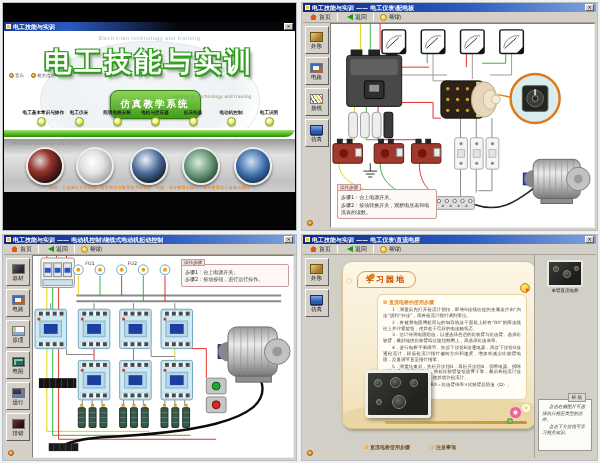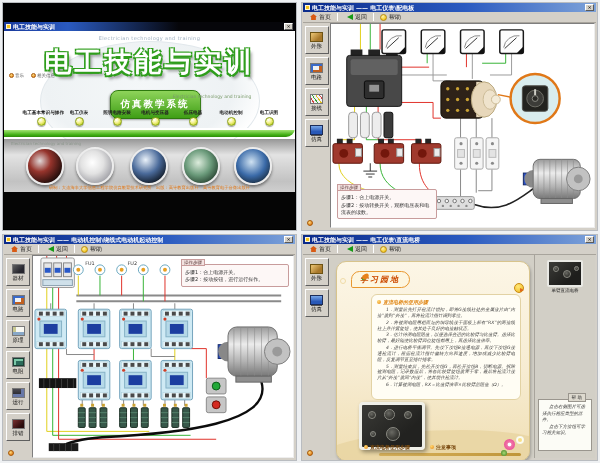--- a/index.html
+++ b/index.html
@@ -78,22 +78,22 @@
   .ph2 { background:radial-gradient(circle at 42% 40%,#ffffff 0%,#e2e2e2 40%,#8a8a92 90%); }
   .ph3 { background:radial-gradient(circle at 40% 32%,#eaf2fa 0%,#4a6a9a 45%,#0e1620 82%); }
   .ph4 { background:radial-gradient(circle at 42% 40%,#dcecdc 0%,#6a9a7a 45%,#1e3626 85%); }
   .ph5 { background:radial-gradient(circle at 45% 38%,#cfe2f2 0%,#3a6aa8 50%,#162636 85%); }
   .credit { position:absolute; bottom:2px; width:100%; text-align:center; font-size:4.5px; color:#e07818; transform:scale(.95); }
   .sp-botblack { position:absolute; left:1px; right:1px; top:189px; bottom:1px; background:#050505; }
 
   
   .brmain { position:absolute; left:27px; top:0; right:62px; bottom:1px; background:#d2cfc6; }
   .brside { position:absolute; right:1px; top:0; width:61px; bottom:1px; background:#d2cfc6; border-left:1px solid #a8a49c; }
-  .page { position:absolute; left:6px; top:6px; width:194px; height:200px; border-radius:10px; border:1px solid #d8c48c;
-          background:linear-gradient(180deg,#fcf6e6 0%,#f7ecd2 55%,#f0dfb4 100%); box-shadow:1px 2px 3px rgba(0,0,0,.25); overflow:hidden;font-style:italic; }
+  .page { position:absolute; left:12px; top:6px; width:194px; height:168px; border-radius:10px; border:1px solid #d8c48c;
+          background:linear-gradient(180deg,#fcf6e6 0%,#f7ecd2 55%,#f0dfb4 100%); box-shadow:1px 2px 3px rgba(0,0,0,.25); overflow:hidden; }
   .wave { position:absolute; bottom:0; left:-10%; width:120%; height:30px; background:#e9d5a2; border-radius:100% 60% 0 0 / 48px 26px 0 0; opacity:.85; }
   .goldstrip { position:absolute; bottom:4px; left:22%; right:4%; height:3px; background:linear-gradient(90deg,#d8b25c,#bf953a); border-radius:2px; }
   .lg-tab { position:absolute; left:14px; top:9px; padding:2px 9px 2px 8px; background:#fdf6e0; border:1.5px solid #e89830;
             border-radius:9px 9px 9px 2px; font-size:8px; font-weight:bold; color:#cc4a00; letter-spacing:2px; }
   .lg-leaf { position:absolute; left:10px; top:2px; width:7px; height:5px; background:#e8821a; border-radius:60% 40% 60% 40%; transform:rotate(-25deg); box-shadow:-2px 1px 0 -1px #4a9a2a; }
   .lg-ring { position:absolute; left:3px; top:16px; width:6px; height:6px; border:1.5px solid #f0dca8; border-radius:50%; }
   .lpanel { position:absolute; left:34px; top:32px; width:150px; height:106px; background:#fffdf4; border:1px solid #e2d2a4; border-radius:6px; padding:4px 5px 3px; }
   .ltopic { font-size:5px; font-weight:bold; color:#e08818; margin-bottom:2px; display:flex; align-items:center; gap:2px; }
   .ltopic .ob { width:4px; height:4px; border-radius:50%; background:radial-gradient(circle at 35% 30%,#ffd870,#e88818); flex:0 0 auto; }
   .lpara { font-size:4.5px; line-height:1.3; color:#464646; text-indent:9px; margin-bottom:1px; text-align:justify; }

